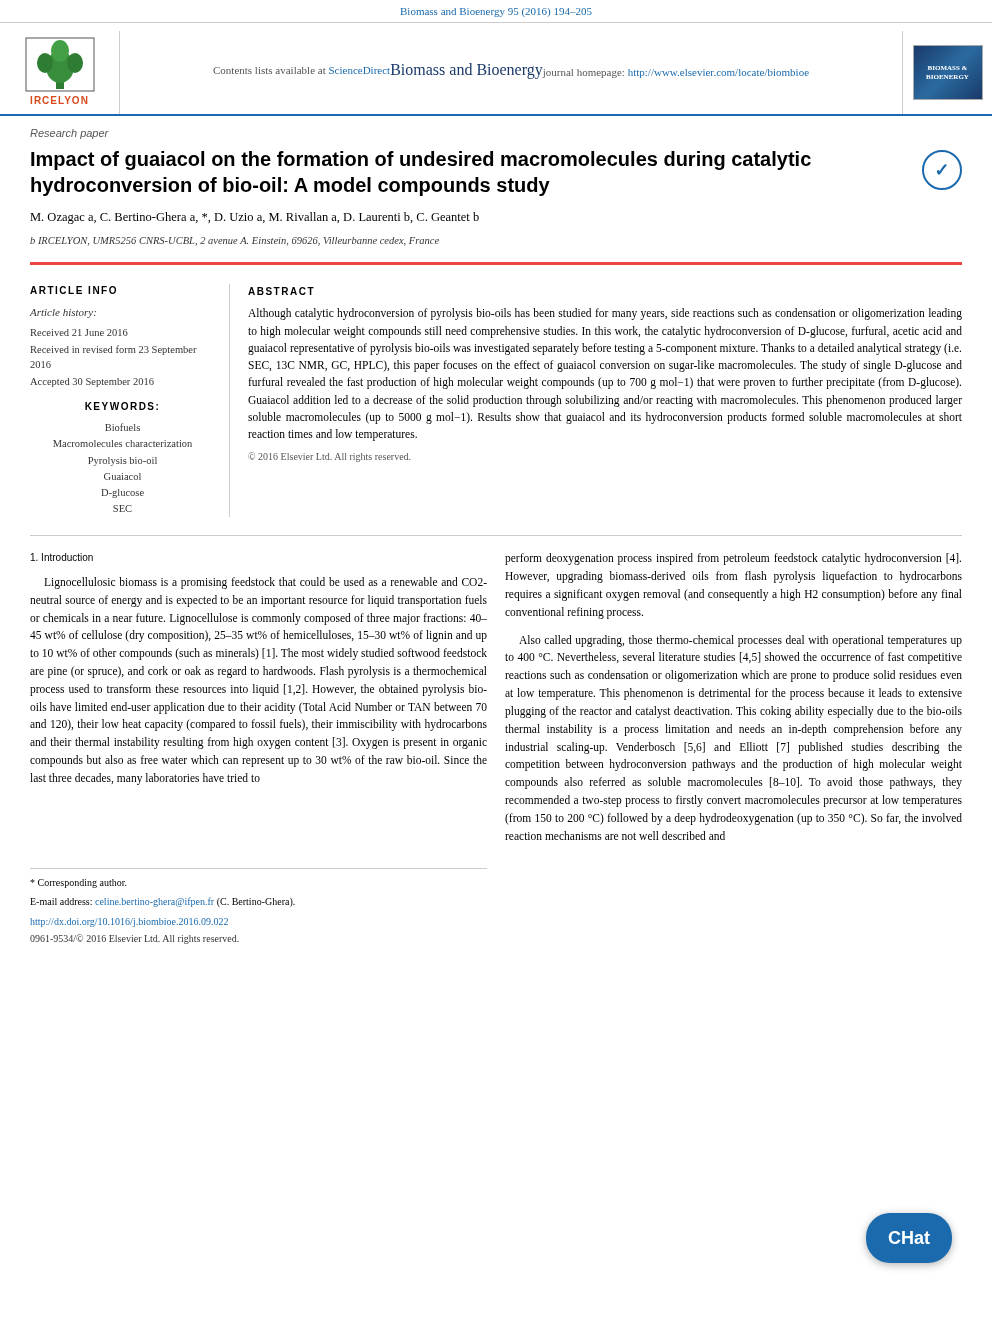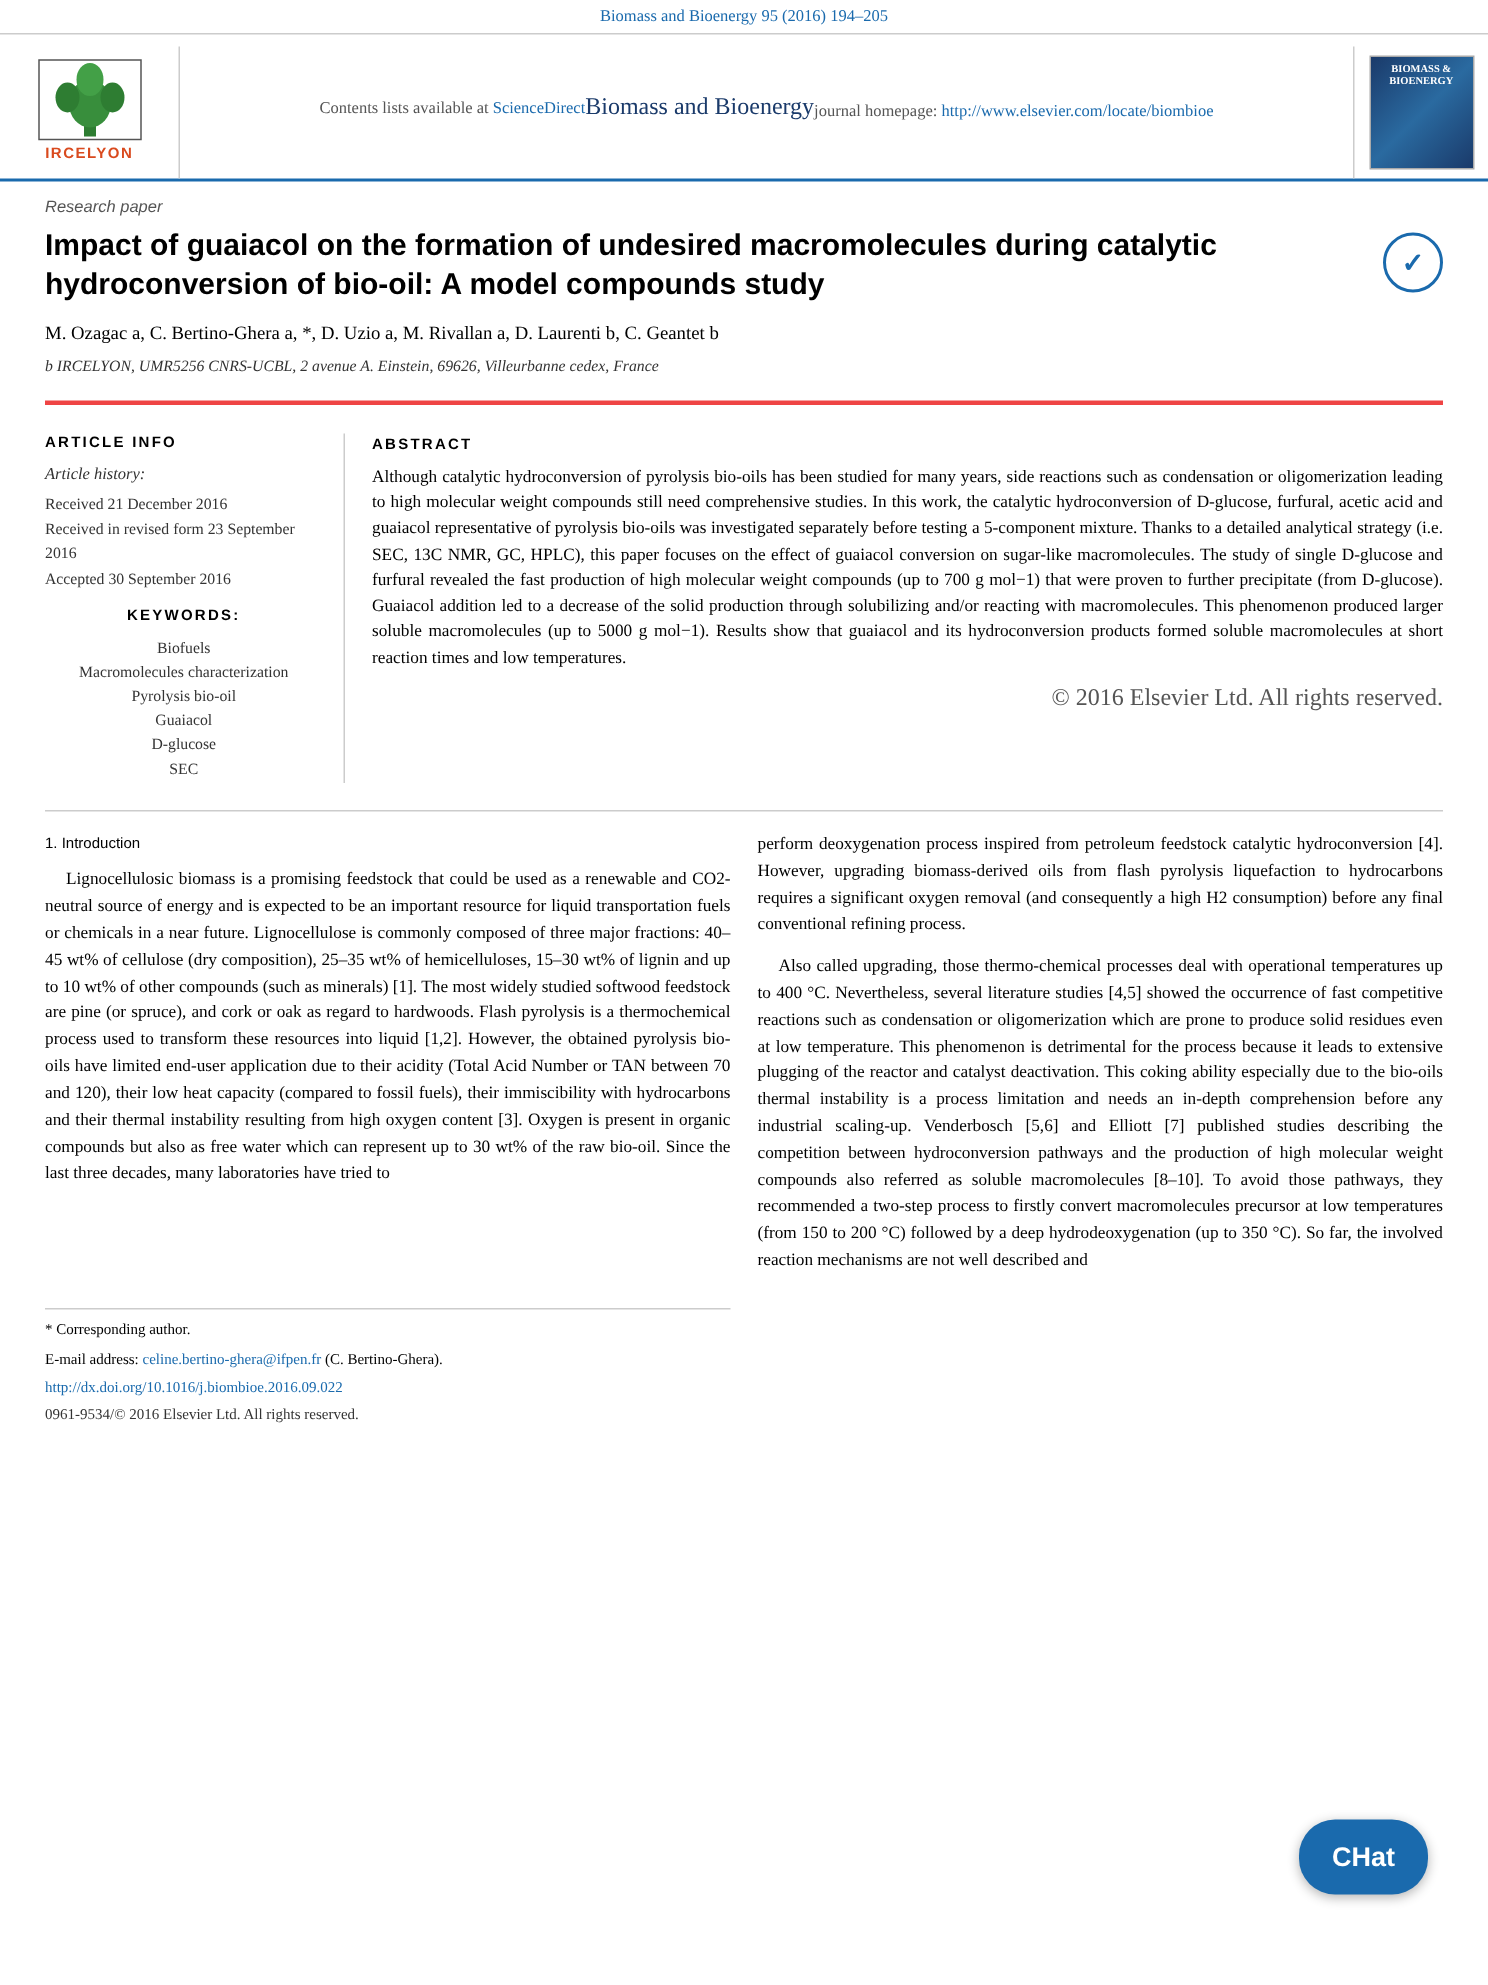--- a/index.html
+++ b/index.html
@@ -83,25 +83,26 @@
       width: 90px;
       min-width: 90px;
       display: flex;
       align-items: center;
       justify-content: center;
       padding: 6px;
       border-left: 1px solid #ccc;
     }
     .journal-cover-box {
       width: 70px;
-      height: 76px;
+      height: 55px;
       background: linear-gradient(135deg, #1a3a6a 0%, #2a6aa0 50%, #1a3a6a 100%);
       display: flex;
       flex-direction: column;
       align-items: center;
+      justify-content: center;
       border: 1px solid #aaa;
       padding: 4px;
     }
     .journal-cover-title {
       font-size: 7px;
       color: #fff;
       font-weight: bold;
       text-align: center;
       line-height: 1.2;
     }
@@ -198,22 +199,22 @@
       flex: 1;
       font-size: 12px;
       color: #000;
       line-height: 1.5;
     }
     .abstract-text {
       text-align: justify;
       font-size: 11.5px;
     }
     .copyright-line {
-      text-align: right;
-      font-size: 16px;
+      text-align: left;
+      font-size: 10px;
       color: #555;
       margin-top: 6px;
     }
     
     .body-section {
       display: flex;
       gap: 18px;
       border-top: 1px solid #ccc;
       padding-top: 14px;
     }
@@ -328,21 +329,21 @@
 
     <div class="affiliations">
       <div>b IRCELYON, UMR5256 CNRS-UCBL, 2 avenue A. Einstein, 69626, Villeurbanne cedex, France</div>
     </div>
 
     <div class="two-col">
 
       <div class="article-info-col">
         <div class="section-heading-small">ARTICLE INFO</div>
         <div class="article-history-label">Article history:</div>
-        <div class="date-row">Received 21 December 2016</div>
+        <div class="date-row">Received 21 June 2016</div>
         <div class="date-row">Received in revised form 23 September 2016</div>
         <div class="date-row">Accepted 30 September 2016</div>
         <div class="keywords-section">
           <div class="section-heading-small">Keywords:</div>
           <div class="keyword-item">Biofuels</div>
           <div class="keyword-item">Macromolecules characterization</div>
           <div class="keyword-item">Pyrolysis bio-oil</div>
           <div class="keyword-item">Guaiacol</div>
           <div class="keyword-item">D-glucose</div>
           <div class="keyword-item">SEC</div>

